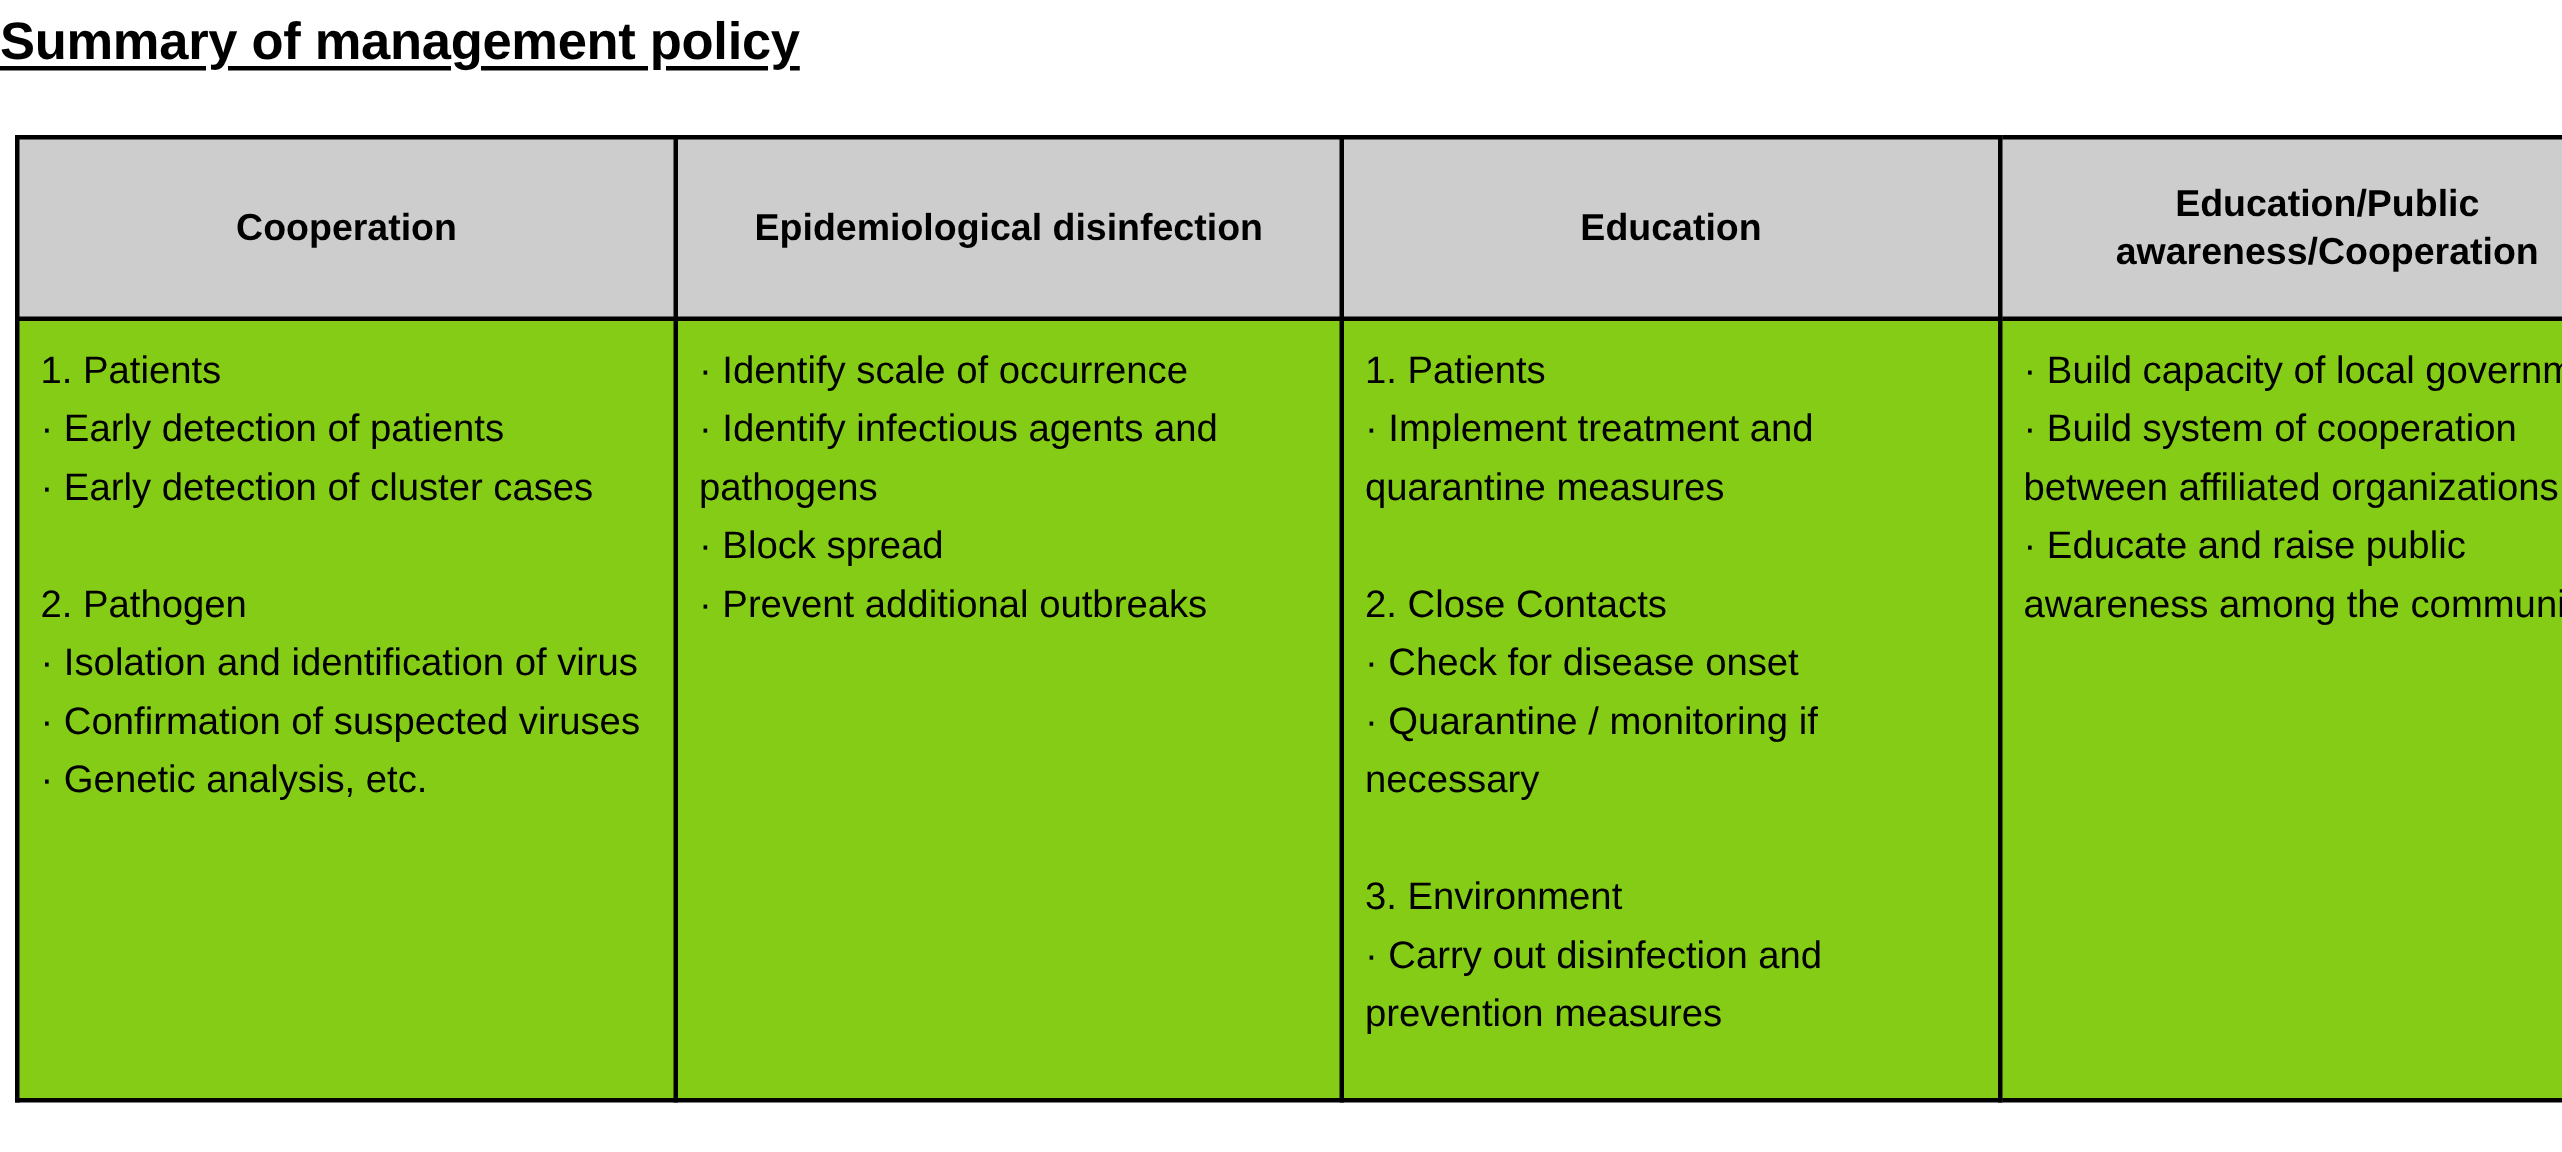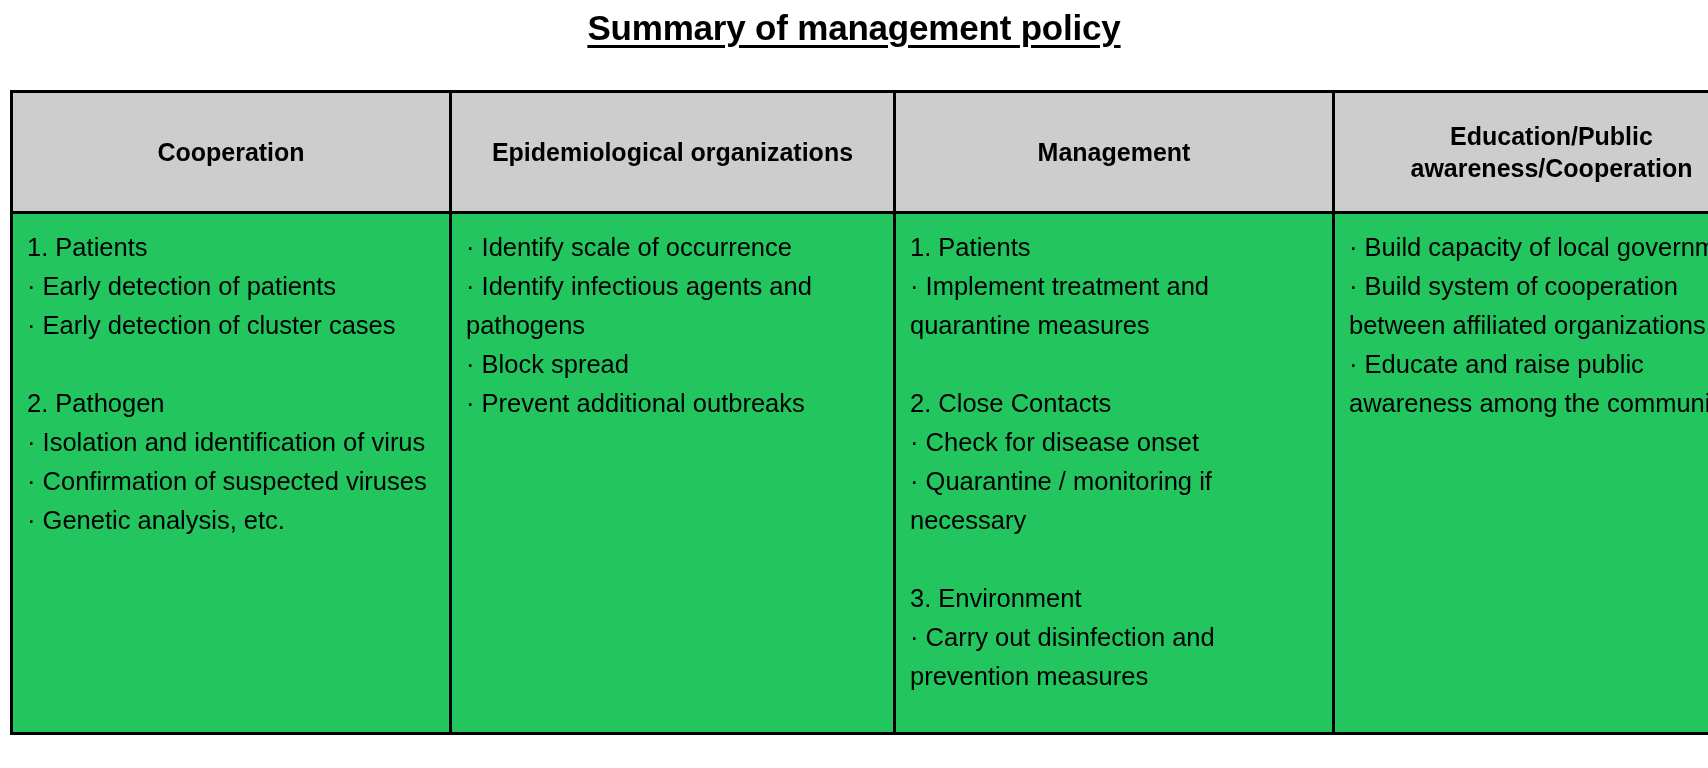--- a/index.html
+++ b/index.html
@@ -18,21 +18,20 @@
     position: relative;
     width: 1708px;
     height: 768px;
     background: #ffffff;
   }
   .title-wrap {
     position: absolute;
     top: 6px;
     left: 0;
     width: 1708px;
-    text-align: center;
   }
   .title {
     display: inline-block;
     font-size: 35px;
     font-weight: bold;
     letter-spacing: -0.2px;
     text-decoration: underline;
     text-underline-offset: 5px;
     line-height: 1.25;
     color: #000000;
@@ -55,21 +54,21 @@
     background: #cdcdcd;
     height: 110px;
     vertical-align: middle;
     text-align: center;
     font-size: 25px;
     font-weight: bold;
     line-height: 1.28;
     padding: 4px 8px;
   }
   .policy-table td {
-    background: #22c55e;
+    background: #84cc16;
     height: 494px;
     padding: 14px 14px 10px 14px;
   }
   .cell-lines {
     font-size: 25.5px;
     line-height: 39px;
     font-weight: normal;
     white-space: pre-wrap;
     word-break: normal;
   }
@@ -89,24 +88,24 @@
   </div>
 
   <table class="policy-table">
     <thead>
       <tr>
         <th class="col-1">
           <span class="th-label">Cooperation</span>
         </th>
         <th class="col-2">
           <span class="th-label">Epidemiological
-organizations</span>
+disinfection</span>
         </th>
         <th class="col-3">
-          <span class="th-label">Management</span>
+          <span class="th-label">Education</span>
         </th>
         <th class="col-4">
           <span class="th-label">Education/Public
 awareness/Cooperation</span>
         </th>
       </tr>
     </thead>
     <tbody>
       <tr>
         <td class="col-1">

